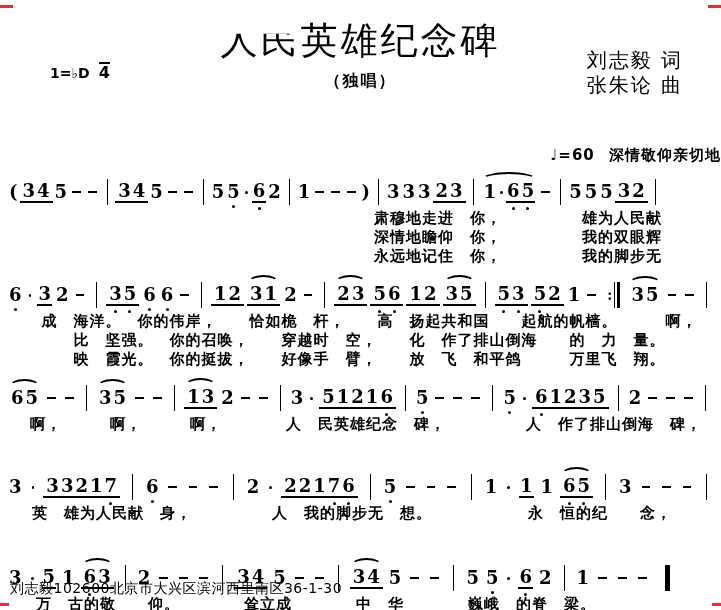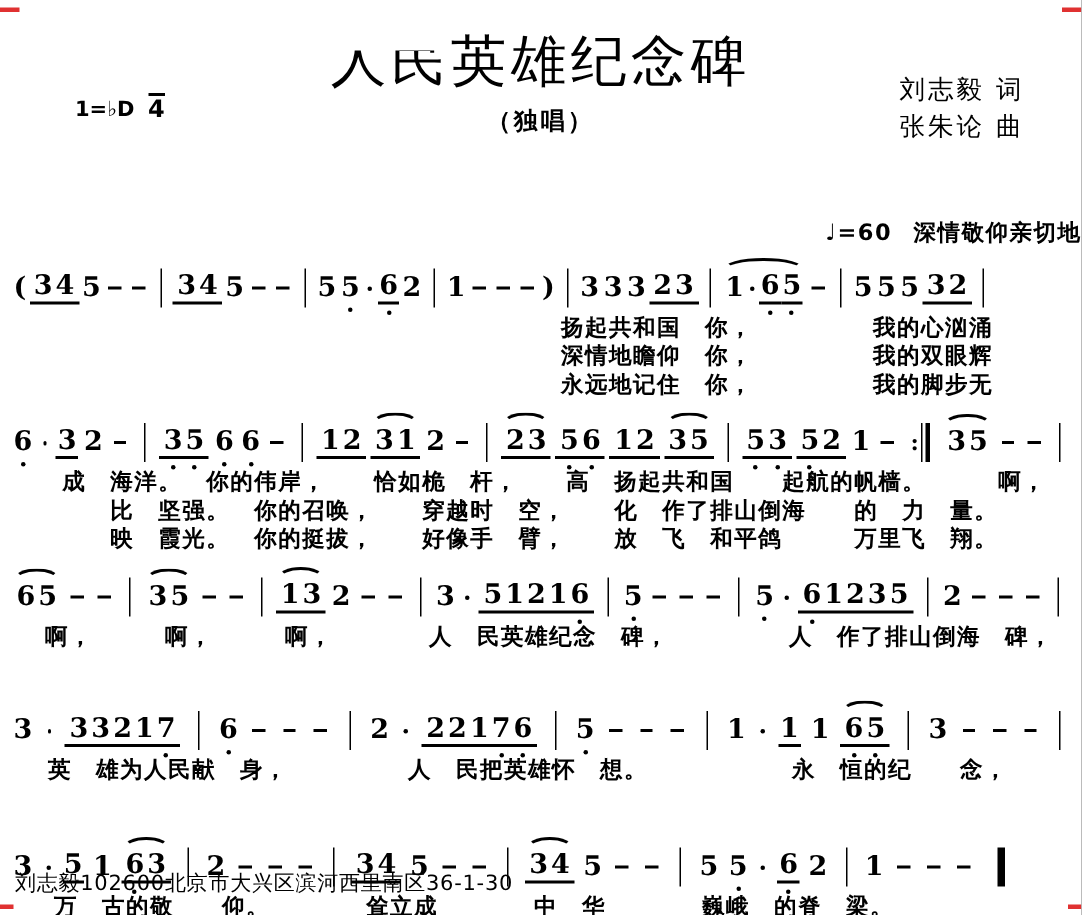--- a/index.html
+++ b/index.html
@@ -13,21 +13,21 @@
 
   .header{position:relative;height:112px;}
   .keysig{position:absolute;left:50px;top:44px;font-size:14px;font-weight:bold;
           display:flex;align-items:flex-end;gap:9px;}
   .timesig{display:inline-block;border-top:2px solid #000;font-size:16px;font-weight:bold;
            padding-top:1px;line-height:16px;}
   .title{margin:18px 0 0;text-align:center;font-size:37px;font-weight:normal;
          font-family:"DejaVu Serif",serif;letter-spacing:3px;line-height:46px;}
   .title .t1{display:inline-block;clip-path:inset(34% 0 0 0);}
   .subtitle{text-align:center;font-size:16px;letter-spacing:2px;margin-top:7px;font-weight:bold;}
-  .credits{position:absolute;right:38px;top:30px;font-size:17px;line-height:25px;letter-spacing:2px;}
+  .credits{position:absolute;right:38px;top:30px;font-size:20px;line-height:25px;letter-spacing:2px;}
 
   .tempo-line{margin:16px 0 0 28px;font-size:15px;font-weight:bold;letter-spacing:1px;text-align:right;}
   .tempo{margin-right:8px;}
 
   #score{margin-top:2px;padding:0 8px;}
   .system{margin-bottom:4px;}
   .notes{display:flex;align-items:center;flex-wrap:nowrap;padding-top:12px;margin-bottom:4px;}
   .sys1 .notes{gap:1px;}
   .sys2 .notes{gap:3px;}
   .sys3 .notes{gap:3px;}
@@ -140,21 +140,21 @@
           <span class="note">5</span>
           <span class="note">5</span>
           <span class="note">5</span>
           <span class="grp ul">
             <span class="note">3</span>
             <span class="note">2</span>
           </span>
           <span class="bar"></span>
         </div>
         <div class="lyrics">
-          <div class="lyric-line">扬起共和国　你，　　　　　我的心汹涌</div>
+          <div class="lyric-line">肃穆地走进　你，　　　　　雄为人民献</div>
           <div class="lyric-line">深情地瞻仰　你，　　　　　我的双眼辉</div>
           <div class="lyric-line">永远地记住　你，　　　　　我的脚步无</div>
         </div>
       </div>
       <div class="system sys2">
         <div class="notes">
           <span class="note lo">6</span>
           <span class="aug"></span>
           <span class="note ul">3</span>
           <span class="note">2</span>
@@ -325,21 +325,21 @@
             <span class="note lo">5</span>
           </span>
           <span class="bar"></span>
           <span class="note">3</span>
           <span class="dash"></span>
           <span class="dash"></span>
           <span class="dash"></span>
           <span class="bar"></span>
         </div>
         <div class="lyrics">
-          <div class="lyric-line">英　雄为人民献　身，　　　　　人　民把英雄怀　想。　　　　　　永　恒的纪　　念，</div>
+          <div class="lyric-line">英　雄为人民献　身，　　　　　人　我的脚步无　想。　　　　　　永　恒的纪　　念，</div>
         </div>
       </div>
       <div class="system sys5">
         <div class="notes">
           <span class="note">3</span>
           <span class="aug"></span>
           <span class="note ul">5</span>
           <span class="note">1</span>
           <span class="grp ul arc">
             <span class="note lo">6</span>

